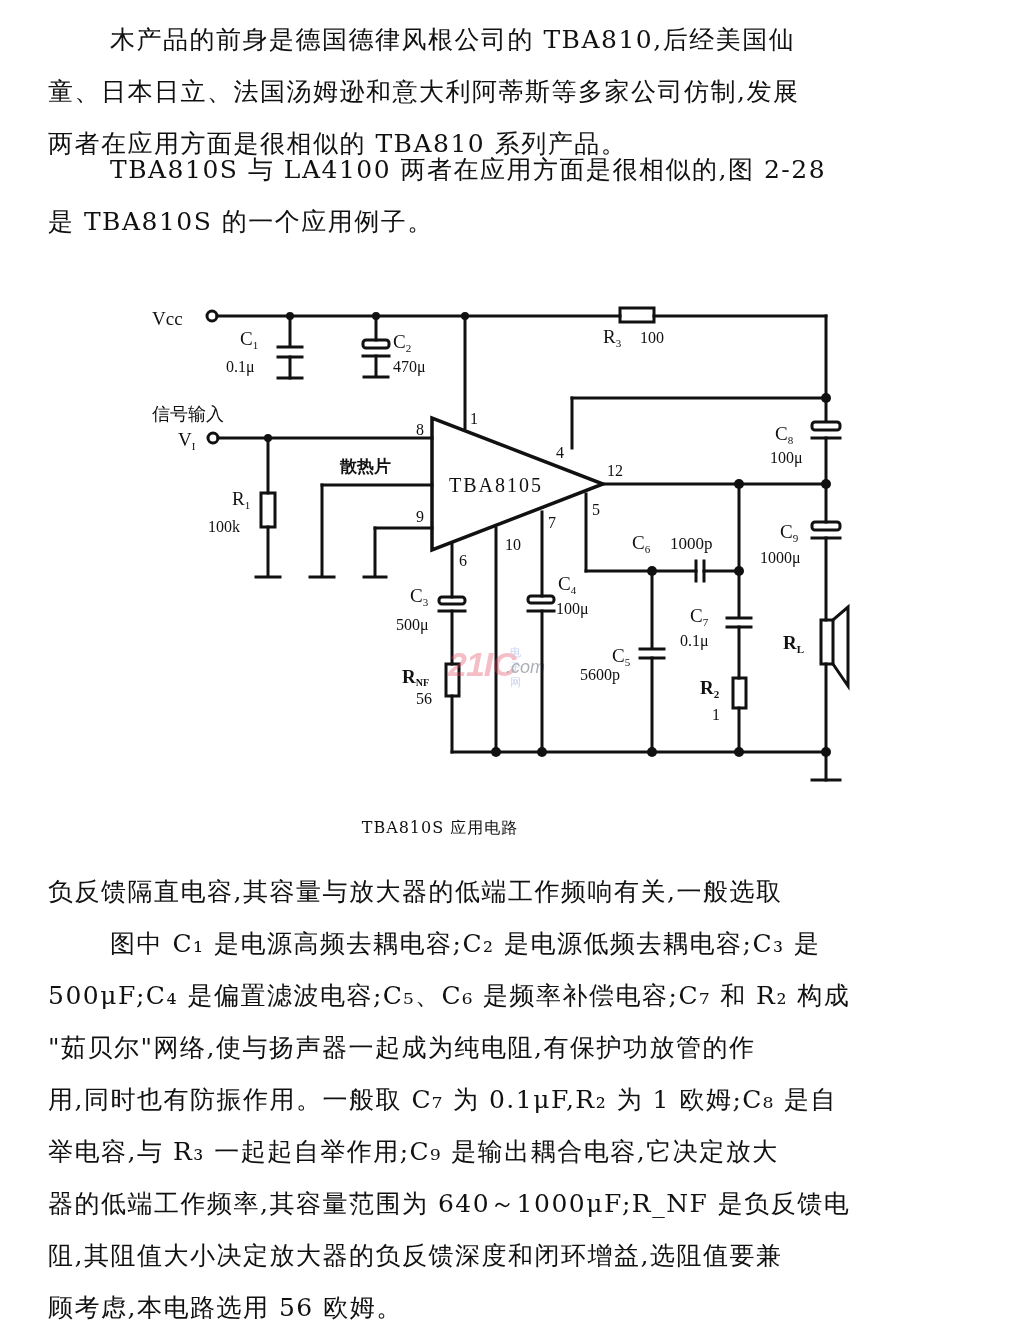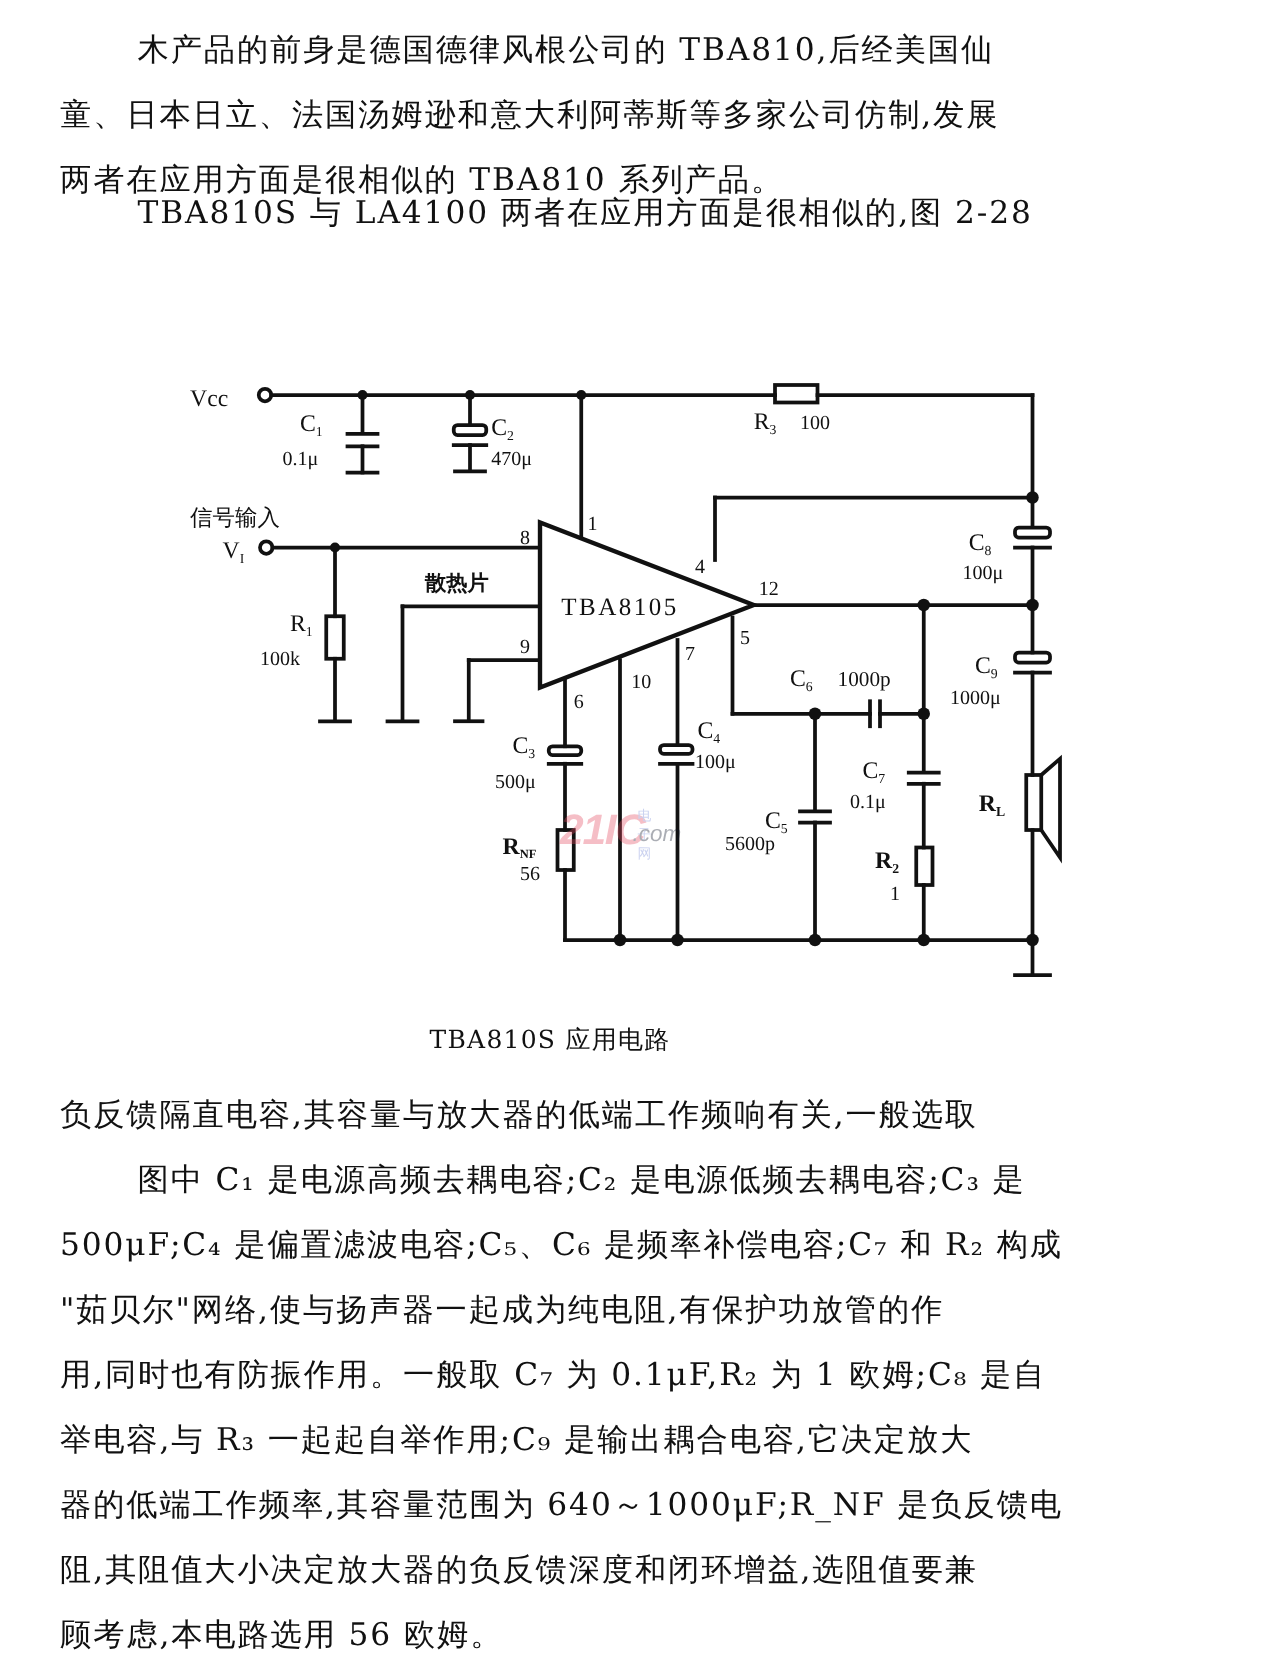--- a/index.html
+++ b/index.html
@@ -6,21 +6,21 @@
     body { width: 1024px; height: 1323px; position: relative; overflow: hidden;
            font-family: "DejaVu Serif", "Liberation Serif", serif; color: #111; }
     .para { position: absolute; left: 48px; width: 912px; font-size: 25px;
             line-height: 52px; letter-spacing: 1.5px; text-align: justify; }
     .para .line { display: block; white-space: nowrap; height: 52px; }
     .indent { padding-left: 62px; }
     #p1 { top: 14px; }
     #p2 { top: 144px; }
     #p3 { top: 866px; }
     .caption { position: absolute; top: 818px; left: 0; width: 880px; text-align: center;
-               font-size: 20px; letter-spacing: 1px; }
+               font-size: 16px; letter-spacing: 1px; }
     svg.schematic { position: absolute; left: 0; top: 280px; }
     svg text { font-family: "Liberation Serif", "DejaVu Serif", serif; fill: #111; }
     .wm { position: absolute; left: 448px; top: 645px; opacity: 0.35; }
     .wm .big { font-family: "Liberation Sans", sans-serif; font-weight: bold;
                font-size: 34px; color: #e5485f; letter-spacing: -1px; font-style: italic; }
     .wm .small { position: absolute; left: 62px; top: 0; font-size: 11px; color: #6a7fd4;
                  font-family: "DejaVu Sans", sans-serif; }
     .wm .com { position: absolute; left: 58px; top: 12px; font-size: 18px; color: #0f172a;
                font-style: italic; font-family: "Liberation Sans", sans-serif; }
   </style>
@@ -28,20 +28,21 @@
 <body>
 
 <div class="para" id="p1">
   <span class="line indent">木产品的前身是德国德律风根公司的 TBA810,后经美国仙</span>
   <span class="line">童、日本日立、法国汤姆逊和意大利阿蒂斯等多家公司仿制,发展</span>
   <span class="line">两者在应用方面是很相似的 TBA810 系列产品。</span>
 </div>
 
 <div class="para" id="p2">
   <span class="line indent">TBA810S 与 LA4100 两者在应用方面是很相似的,图 2-28</span>
+  <span class="line">是 TBA810S 的一个应用例子。</span>
 </div>
 
 <svg class="schematic" width="1024" height="520" viewBox="0 280 1024 520" xmlns="http://www.w3.org/2000/svg">
   <g stroke="#111" stroke-width="3" fill="none" stroke-linecap="square">
 
     <circle cx="212" cy="316" r="5" fill="#fff"></circle>
     <line x1="217" y1="316" x2="620" y2="316"></line>
 
     <rect x="620" y="308" width="34" height="14"></rect>
     <line x1="654" y1="316" x2="826" y2="316"></line>

